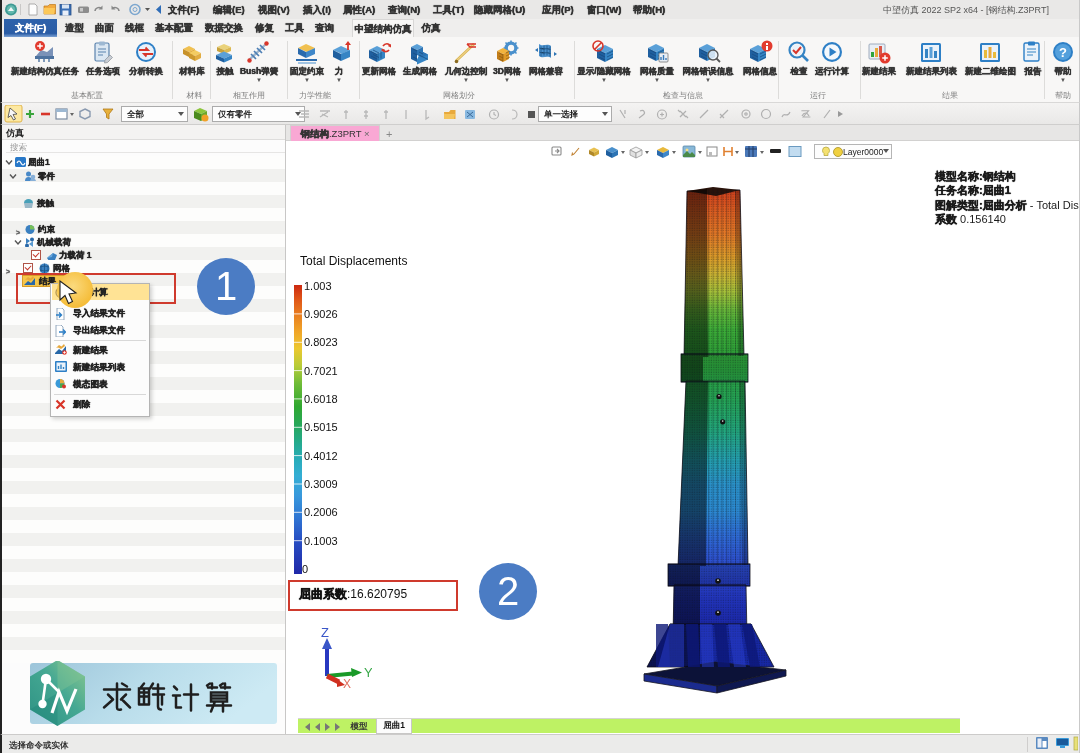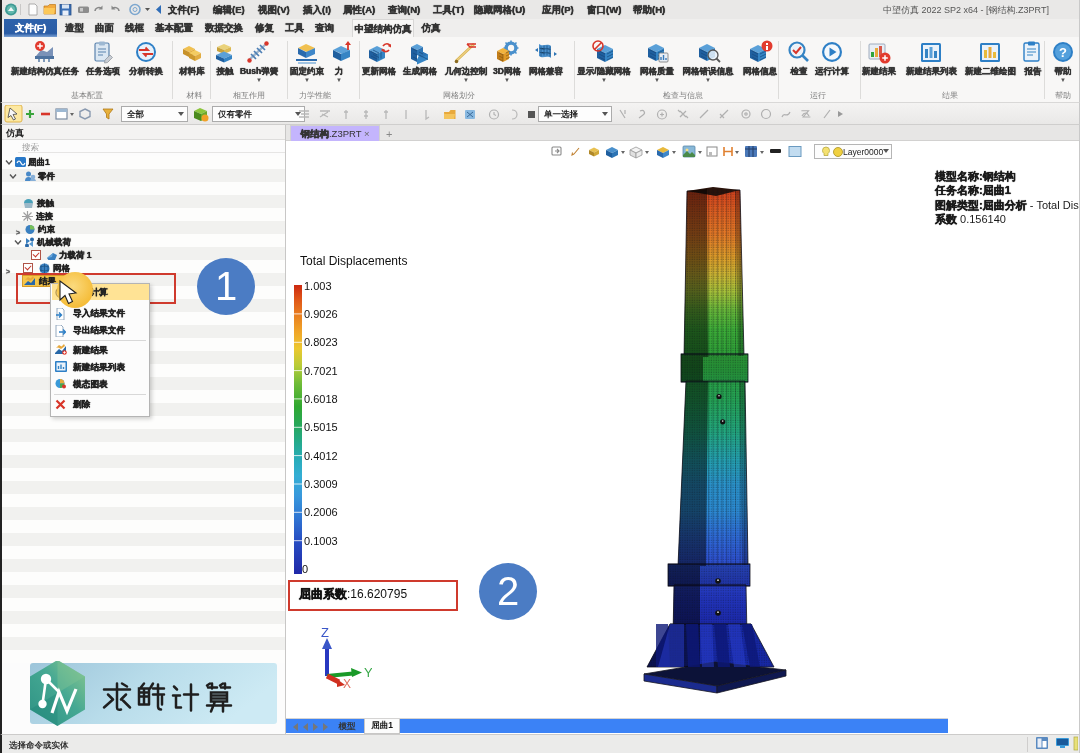--- a/index.html
+++ b/index.html
@@ -412,21 +412,21 @@
         <path d="M208 10l6-8"></path>
 </g>
 <path d="M222 3l5 3-5 3z" fill="#999"></path>
 </svg>
 </div>
 
 <div class="ab" id="leftpanel">
 <div class="ab" style="left:0;top:0;width:283px;height:15px;background:#f4f3f2;border-bottom:1px solid #dedddc;font-size:9px;color:#222">
       <span style="position:absolute;left:4px;top:2px;font-weight:bold">仿真</span>
     </div>
-<div class="ab" style="left:16px;top:16px;width:283px;height:12px;border-bottom:1px solid #e6e5e4;font-size:8.5px;color:#9a9a9a">
+<div class="ab" style="left:4px;top:16px;width:283px;height:12px;border-bottom:1px solid #e6e5e4;font-size:8.5px;color:#9a9a9a">
       <span style="position:absolute;left:4px;top:1px">搜索</span>
     </div>
 <div class="ab" style="left:0;top:30.5px;width:283px;height:507px;background:repeating-linear-gradient(to bottom,#fdfdfc 0 13px,#f1f1ef 13px 26px)"></div>
 <div class="ab" style="left:283px;top:0;width:2px;height:628px;background:#c8c7c6"></div>
 
 <div class="trow" style="top:30.5px">
       <svg style="position:absolute;top:3.5px;left:3px" width="8" height="7" viewBox="0 0 8 7">
         <path d="M1 1.5l3 3.5 3-3.5" stroke="#555" stroke-width="1.4" fill="none"></path>
       </svg>
       <svg class="ticon" style="left:13px">
@@ -446,26 +446,20 @@
         <path d="M5 10.5q0-3 3-3t3 3z" fill="#88b0d8"></path>
       </svg>
       <span style="position:absolute;left:36px">零件</span>
     </div>
 <div class="trow" style="top:71.5px">
       <svg class="ticon" style="left:21px">
         <path d="M1 5a4.5 4 0 019 0l-4.5 2z" fill="#48a0b8"></path>
         <path d="M1 5l9 0-1 5H2z" fill="#9ab8c8"></path>
       </svg>
       <span style="position:absolute;left:35px">接触</span>
-    </div>
-<div class="trow" style="top:84.5px">
-      <svg class="ticon" style="left:20px">
-        <path d="M5.5 0v11M0 5.5h11M1.5 1.5l8 8M9.5 1.5l-8 8" stroke="#a0a0a0" stroke-width="1.2"></path>
-      </svg>
-      <span style="position:absolute;left:34px">连接</span>
     </div>
 <div class="trow" style="top:97.5px">
       <span class="tarrow" style="left:14px">&gt;</span>
       <svg class="ticon" style="left:23px">
         <circle cx="5" cy="5.5" r="4.5" fill="#3a80c0"></circle>
         <path d="M5 1a4.5 4.5 0 014.5 4.5L5 5.5z" fill="#78c058"></path>
       </svg>
       <span style="position:absolute;left:36px">约束</span>
     </div>
 <div class="trow" style="top:110.5px">
@@ -539,21 +533,21 @@
         </g>
 <g transform="translate(178,21.5)">
           <path d="M4 5h9M8 1v5M3 3l3-2M17 5h9M21 1v5M16 3l3-2M7 10h16v9H7zM7 13h16M7 16h16M3 23h24M11 19l-4 10M19 19v10"></path>
         </g>
 </g>
 </svg>
 </div>
 
 <div class="ab" id="viewport">
 <div class="ab" style="left:0;top:0;width:794px;height:16px;background:#e7e6e5;border-bottom:1px solid #d2d1d0"></div>
-<div class="ab" style="left:4px;top:0;width:90px;height:16px;background:#c4b5fd;border:1px solid #d2d1d0;border-bottom:none;font-size:9.5px;color:#333;text-align:center;line-height:15px"><b>钢结构</b>.Z3PRT <span style="color:#666">×</span></div>
+<div class="ab" style="left:4px;top:0;width:90px;height:16px;background:#f9a8d4;border:1px solid #d2d1d0;border-bottom:none;font-size:9.5px;color:#333;text-align:center;line-height:15px"><b>钢结构</b>.Z3PRT <span style="color:#666">×</span></div>
 <div class="ab" style="left:100px;top:3px;font-size:11px;color:#888">+</div>
 <svg class="ab" style="left:263px;top:18px" width="260" height="17" viewBox="0 0 260 17">
 <g stroke="#8a8a8a" stroke-width="1.1" fill="none">
 <rect x="3" y="4" width="9" height="8" rx="1"></rect>
         <path d="M6 8h4M8 6l2 2-2 2"></path>
 <path d="M25 11l5-6m-5 6l-2 1 .5-2.5" stroke="#c08030"></path>
 </g>
 <path d="M40 7l5-2.5 5 2.5-5 2.5z" fill="#e8c050"></path>
       <path d="M40 7v4l5 2.5V9.5z" fill="#b08828"></path>
       <path d="M50 7v4l-5 2.5V9.5z" fill="#d0a838"></path>
@@ -736,21 +730,21 @@
         <circle cx="118" cy="453" r="2.8"></circle>
       </g>
 <g fill="#ddd">
         <circle cx="119" cy="235.8" r=".8"></circle>
         <circle cx="122.7" cy="261.1" r=".8"></circle>
         <circle cx="118" cy="420.2" r=".9"></circle>
         <circle cx="118" cy="452.2" r=".9"></circle>
       </g>
 </svg>
 
-<div class="ab" style="left:0;top:593px;width:662px;height:15px;background:#3b82f6;border-top:1px solid #d5d4d3">
+<div class="ab" style="left:12px;top:593px;width:662px;height:15px;background:#bef264;border-top:1px solid #d5d4d3">
 <svg class="ab" style="left:5px;top:4px" width="40" height="8" viewBox="0 0 40 8">
         <g fill="#777">
           <path d="M1 0v8M2 4l5-4v8z"></path>
           <path d="M12 4l5-4v8z"></path>
           <path d="M22 0l5 4-5 4z"></path>
           <path d="M32 0l5 4-5 4zM38 0v8"></path>
         </g>
       </svg>
 <div class="ab" style="left:45px;top:0;width:32px;height:14px;font-size:8.5px;color:#333;text-align:center;line-height:14px;font-weight:bold">模型</div>
 <div class="ab" style="left:78px;top:0;width:36px;height:15px;background:#fcfcfc;border:1px solid #c8c7c6;border-top:none;font-size:8.5px;color:#111;text-align:center;line-height:13px;font-weight:bold">屈曲1</div>

